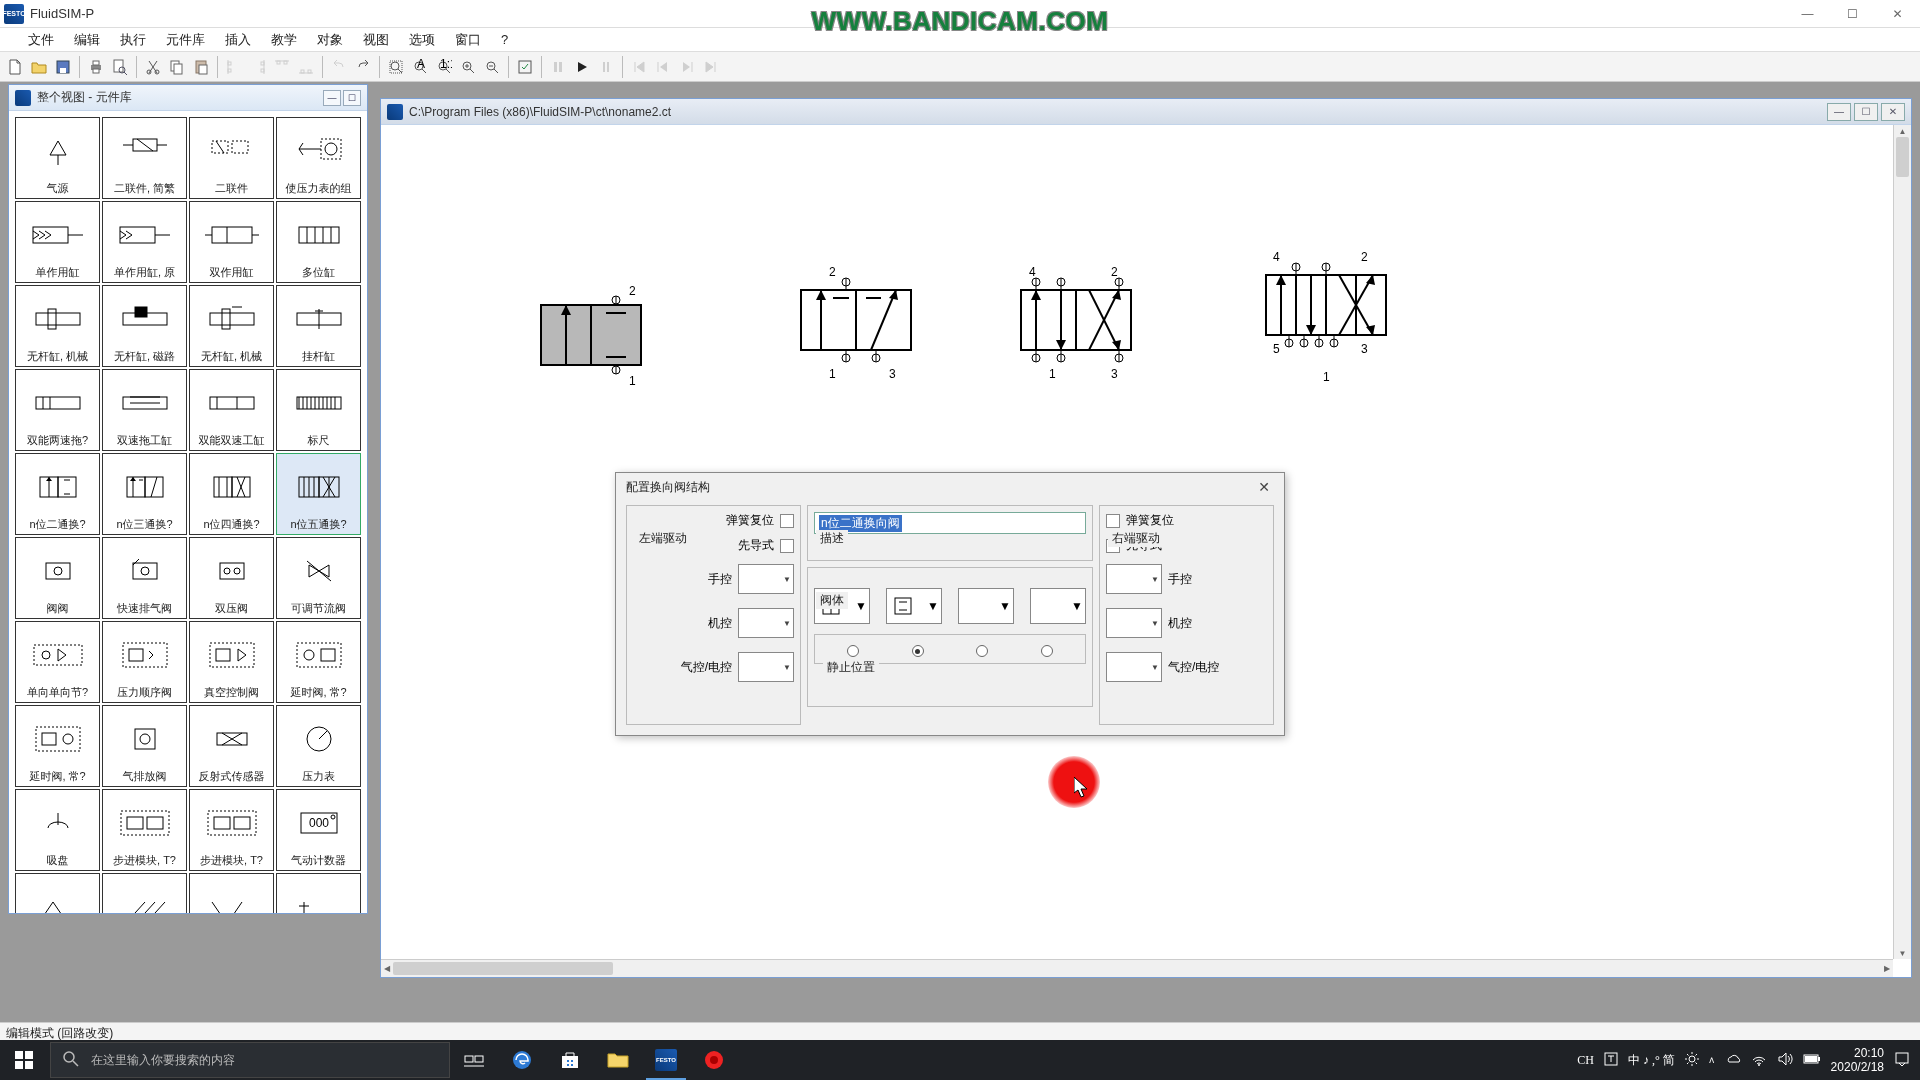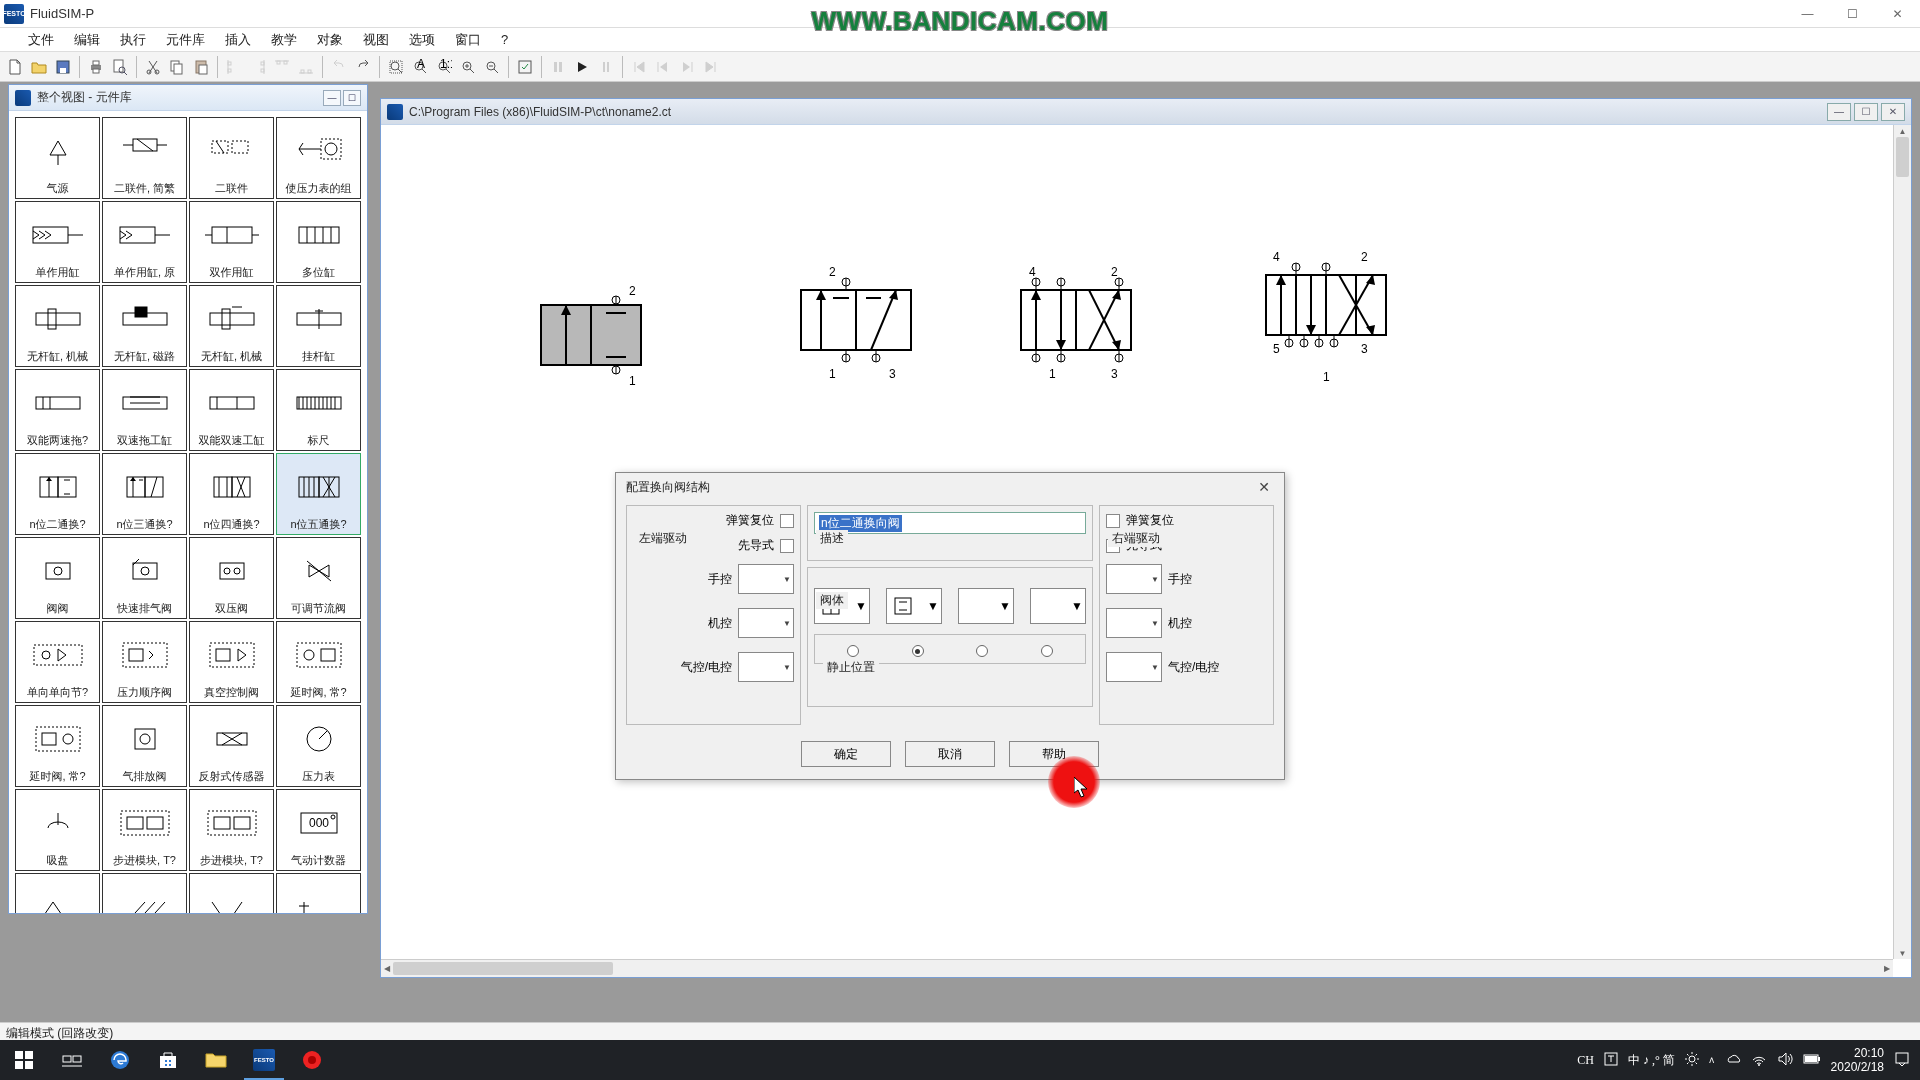--- a/index.html
+++ b/index.html
@@ -996,25 +996,20 @@
             </div>
           </div>
         <div class="act-row" style="margin-top:14px">
             <div class="act-lbl">气控/电控</div>
             <div class="drop">
               <span class="arr-d">▼</span>
             </div>
           </div>
       </div>
     </div>
-    <div class="dlg-buttons">
-      <div class="dlg-btn">确定</div>
-      <div class="dlg-btn">取消</div>
-      <div class="dlg-btn">帮助</div>
-    </div>
   </div>
 
   <div class="cursor-spot" style="left:1048px; top:674px;"></div>
   <svg class="cursor-arrow" style="left:1074px; top:695px;" width="20" height="24">
     <path d="M0 0l0 16 4-3 3 7 3-1-3-7 6 0z" fill="#fff" stroke="#000" stroke-width="1"></path>
   </svg>
 
 </div>
 
 <div class="statusbar">
@@ -1022,20 +1017,29 @@
 </div>
 
 <div class="taskbar">
   <div class="start">
     <svg width="18" height="18" viewBox="0 0 18 18">
         <rect x="0" y="0" width="8" height="8" fill="#fff"></rect>
         <rect x="10" y="0" width="8" height="8" fill="#fff"></rect>
         <rect x="0" y="10" width="8" height="8" fill="#fff"></rect>
         <rect x="10" y="10" width="8" height="8" fill="#fff"></rect>
       </svg>
+  </div>
+  <div class="search">
+    <span class="sicon">
+      <svg width="16" height="16" viewBox="0 0 16 16">
+          <circle cx="6" cy="6" r="5" fill="none" stroke="#bbb" stroke-width="1.5"></circle>
+          <line x1="10" y1="10" x2="15" y2="15" stroke="#bbb" stroke-width="1.5"></line>
+        </svg>
+    </span>
+    <span>在这里输入你要搜索的内容</span>
   </div>
   <div class="ticon">
     <svg width="20" height="16" viewBox="0 0 20 16">
         <rect x="1" y="4" width="8" height="6" stroke="#fff" fill="none"></rect>
         <rect x="11" y="4" width="8" height="6" stroke="#fff" fill="none"></rect>
         <line x1="0" y1="14" x2="20" y2="14" stroke="#fff"></line>
       </svg>
   </div>
   <div class="ticon">
     <svg width="22" height="22" viewBox="0 0 22 22">

